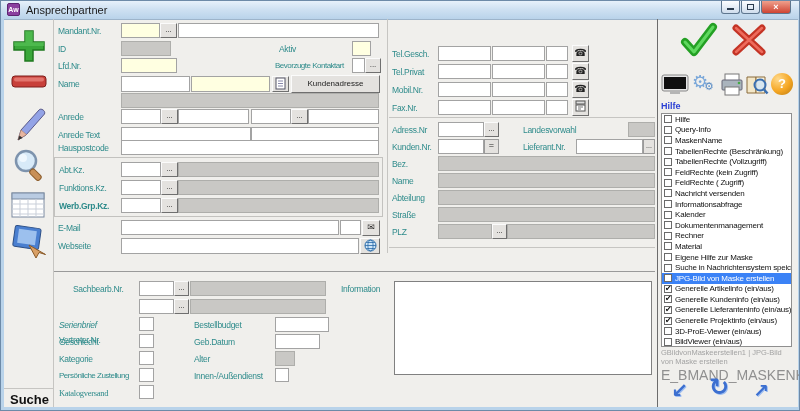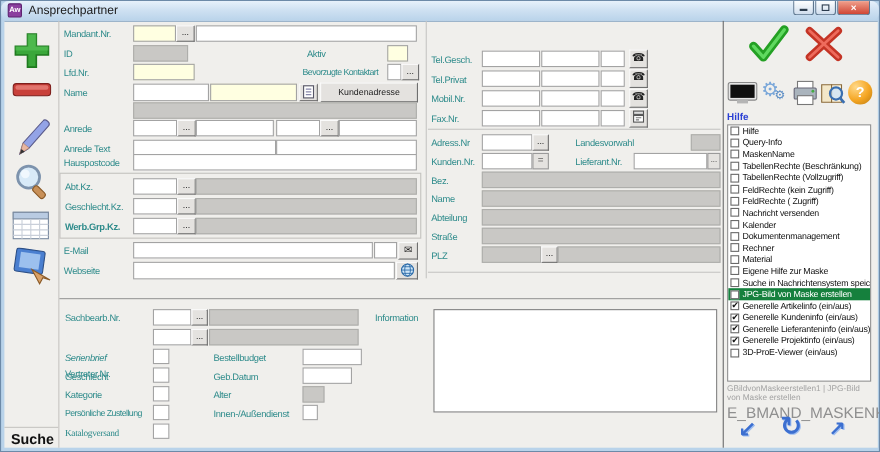--- a/index.html
+++ b/index.html
@@ -1,19 +1,19 @@
 <!DOCTYPE html>
 <html><head>
 <meta charset="utf-8">
 <style>
   * { margin:0; padding:0; box-sizing:border-box; }
   html,body { width:800px; height:411px; font-family:"Liberation Sans","DejaVu Sans",sans-serif; }
   .window { position:relative; width:800px; height:411px; background:#b9d3ea; border:1px solid #6d8aa8; overflow:hidden; }
   .titlebar { position:absolute; left:0; top:0; width:100%; height:18px;
-    background:linear-gradient(#e7f1fb,#cfe1f2 45%,#b9d3ea);border-radius:7px; }
+    background:linear-gradient(#e7f1fb,#cfe1f2 45%,#b9d3ea); }
   .appicon { position:absolute; left:6px; top:2px; width:13px; height:13px; background:#8b3f9e; border:1px solid #5e2370; border-radius:2px; color:#fff; font-size:7px; font-weight:bold; text-align:center; line-height:11px; }
   .title { position:absolute; left:25px; top:3px; font-size:11px; color:#1a1a1a; }
   .winbtns { position:absolute; right:8px; top:0; display:flex; }
   .wbtn { width:19px; height:13px; border:1px solid #5e768e; border-top:none; border-radius:0 0 3px 3px; background:linear-gradient(#fdfeff,#cfdded); display:flex; align-items:center; justify-content:center; margin-left:1px; }
   .wbtn.close { width:30px; background:linear-gradient(#f0a08c,#cf4433); color:#fff; font-size:9px; font-weight:bold; }
   .minglyph { width:7px; height:2px; background:#2b3b4d; margin-top:4px; }
   .maxglyph { width:7px; height:6px; border:1px solid #2b3b4d; }
   .content { position:absolute; left:3px; top:18px; width:794px; height:388px; background:#f0efec; border-top:1px solid #9db4ca; }
 
   .lbl { position:absolute; font-size:8.5px; letter-spacing:-0.3px; color:#2e8b8b; white-space:nowrap; }
@@ -34,21 +34,21 @@
   .tabs { position:absolute; left:54px; top:253px; display:flex; align-items:flex-end; }
   .tab { height:16px; padding:0 7px; margin-right:1px; background:#e8e7e4; border:1px solid #9a9a9a; border-bottom:none; font-size:8.5px; letter-spacing:-0.3px; line-height:15px; color:#222; border-radius:2px 2px 0 0; white-space:nowrap; }
   .tab.active { height:18px; background:#fdfdfc; font-weight:normal; position:relative; z-index:3; }
   .tabline { position:absolute; left:53px; top:270px; width:601px; height:1px; background:#9a9a9a; z-index:1; }
 
   .rpanel-title { position:absolute; left:660px; top:100px; font-size:9px; font-weight:bold; color:#2a3fd4; }
   .listbox { position:absolute; left:660px; top:112px; width:131px; height:234px; background:#fff; border:1px solid #8f8f8f; overflow:hidden; }
   .hitem { height:10.6px; display:flex; align-items:center; padding-left:2px; font-size:8px; letter-spacing:-0.2px; color:#111; white-space:nowrap; overflow:hidden; }
   .cb { flex:0 0 auto; width:8px; height:8px; background:#fff; border:1px solid #6a6a6a; margin-right:3px; position:relative; }
   .hitem.checked .cb::after { content:"\2714"; position:absolute; left:0px; top:-2px; font-size:8px; color:#111; }
-  .hitem.selected { background:#15803d; color:#fff; }
+  .hitem.selected { background:#3b82f6; color:#fff; }
   .caption { position:absolute; left:660px; top:348px; width:132px; font-size:7.5px; color:#a3a3a3; line-height:8.5px; }
   .keytext { position:absolute; left:660px; top:366px; font-size:14px; color:#8f8f8f; }
   .arrow { position:absolute; color:#3c6fd0; font-weight:bold; text-shadow:1px 1px 0 #9dbdf0; }
 
   .qball { position:absolute; width:22px; height:22px; border-radius:50%; background:radial-gradient(circle at 7px 6px,#ffd98a,#f5a623 55%,#b97a10); color:#fff; font-weight:bold; font-size:13px; text-align:center; line-height:21px; }
   .gearwrap { position:absolute; color:#7aa7d9; }
   .gear1 { font-size:18px; } .gear2 { font-size:11px; position:absolute; left:12px; top:9px; color:#5b8dc5; }
   .iconbtn-inner { pointer-events:none; }
 </style>
 </head>
@@ -160,21 +160,21 @@
   <div class="fld" style="left:250px;top:126px;width:128px;"></div>
 
   <div class="lbl" style="left:57px;top:142px;">Hauspostcode</div>
   <div class="fld" style="left:120px;top:139px;width:258px;"></div>
 
   <div class="groupbox" style="left:53px;top:156px;width:329px;height:60px;"></div>
   <div class="lbl" style="left:58px;top:164px;">Abt.Kz.</div>
   <div class="fld" style="left:120px;top:161px;width:40px;"></div>
   <div class="b3" style="left:160px;top:161px;width:17px;">...</div>
   <div class="fld g" style="left:177px;top:161px;width:201px;"></div>
-  <div class="lbl" style="left:58px;top:182px;">Geschlecht.Kz.</div>
+  <div class="lbl" style="left:58px;top:182px;">Funktions.Kz.</div>
   <div class="fld" style="left:120px;top:179px;width:40px;"></div>
   <div class="b3" style="left:160px;top:179px;width:17px;">...</div>
   <div class="fld g" style="left:177px;top:179px;width:201px;"></div>
   <div class="lbl" style="left:58px;top:200px;font-weight:bold;">Werb.Grp.Kz.</div>
   <div class="fld" style="left:120px;top:197px;width:40px;"></div>
   <div class="b3" style="left:160px;top:197px;width:17px;">...</div>
   <div class="fld g" style="left:177px;top:197px;width:201px;"></div>
 
   <div class="lbl" style="left:57px;top:222px;">E-Mail</div>
   <div class="fld" style="left:120px;top:219px;width:218px;"></div>
@@ -247,21 +247,21 @@
   <div class="lbl" style="left:391px;top:209px;">Straße</div>
   <div class="fld g" style="left:437px;top:206px;width:217px;"></div>
   <div class="lbl" style="left:391px;top:226px;">PLZ</div>
   <div class="fld g" style="left:437px;top:223px;width:54px;"></div>
   <div class="b3" style="left:491px;top:223px;width:15px;">...</div>
   <div class="fld g" style="left:506px;top:223px;width:148px;"></div>
   <div class="hsep" style="left:388px;top:246px;width:266px;"></div>
 
   <div class="tabline"></div>
 
-  <div class="lbl" style="left:58px;top:283px;">Sachbearb.Nr.</div>
+  <div class="lbl" style="left:72px;top:283px;">Sachbearb.Nr.</div>
   <div class="fld" style="left:138px;top:280px;width:35px;"></div>
   <div class="b3" style="left:173px;top:280px;width:15px;">...</div>
   <div class="fld g" style="left:189px;top:280px;width:136px;"></div>
 
   <div class="lbl" style="left:58px;top:309px;margin-top:25px;">Vertreter.Nr.</div>
   <div class="fld" style="left:138px;top:298px;width:35px;"></div>
   <div class="b3" style="left:173px;top:298px;width:15px;">...</div>
   <div class="fld g" style="left:189px;top:298px;width:136px;"></div>
 
   <div class="lbl" style="left:58px;top:319px;font-style:italic;">Serienbrief</div>
@@ -368,20 +368,24 @@
     <div class="hitem">
         <span class="cb"></span>
         <span>FeldRechte ( Zugriff)</span>
       </div>
     <div class="hitem">
         <span class="cb"></span>
         <span>Nachricht versenden</span>
       </div>
     <div class="hitem">
         <span class="cb"></span>
+        <span>Informationsabfrage</span>
+      </div>
+    <div class="hitem">
+        <span class="cb"></span>
         <span>Kalender</span>
       </div>
     <div class="hitem">
         <span class="cb"></span>
         <span>Dokumentenmanagement</span>
       </div>
     <div class="hitem">
         <span class="cb"></span>
         <span>Rechner</span>
       </div>
@@ -413,20 +417,24 @@
         <span class="cb"></span>
         <span>Generelle Lieferanteninfo (ein/aus)</span>
       </div>
     <div class="hitem checked">
         <span class="cb"></span>
         <span>Generelle Projektinfo (ein/aus)</span>
       </div>
     <div class="hitem">
         <span class="cb"></span>
         <span>3D-ProE-Viewer (ein/aus)</span>
+      </div>
+    <div class="hitem">
+        <span class="cb"></span>
+        <span>BildViewer (ein/aus)</span>
       </div>
   </div>
 
   <div class="caption">GBildvonMaskeerstellen1 | JPG-Bild von Maske erstellen</div>
   <div class="keytext">E_BMAND_MASKENKEY</div>
 
   <div class="arrow" style="left:670px;top:377px;font-size:20px;"><span>↙</span></div>
   <div class="arrow" style="left:708px;top:372px;font-size:24px;"><span>↻</span></div>
   <div class="arrow" style="left:752px;top:378px;font-size:19px;"><span>↗</span></div>
 

